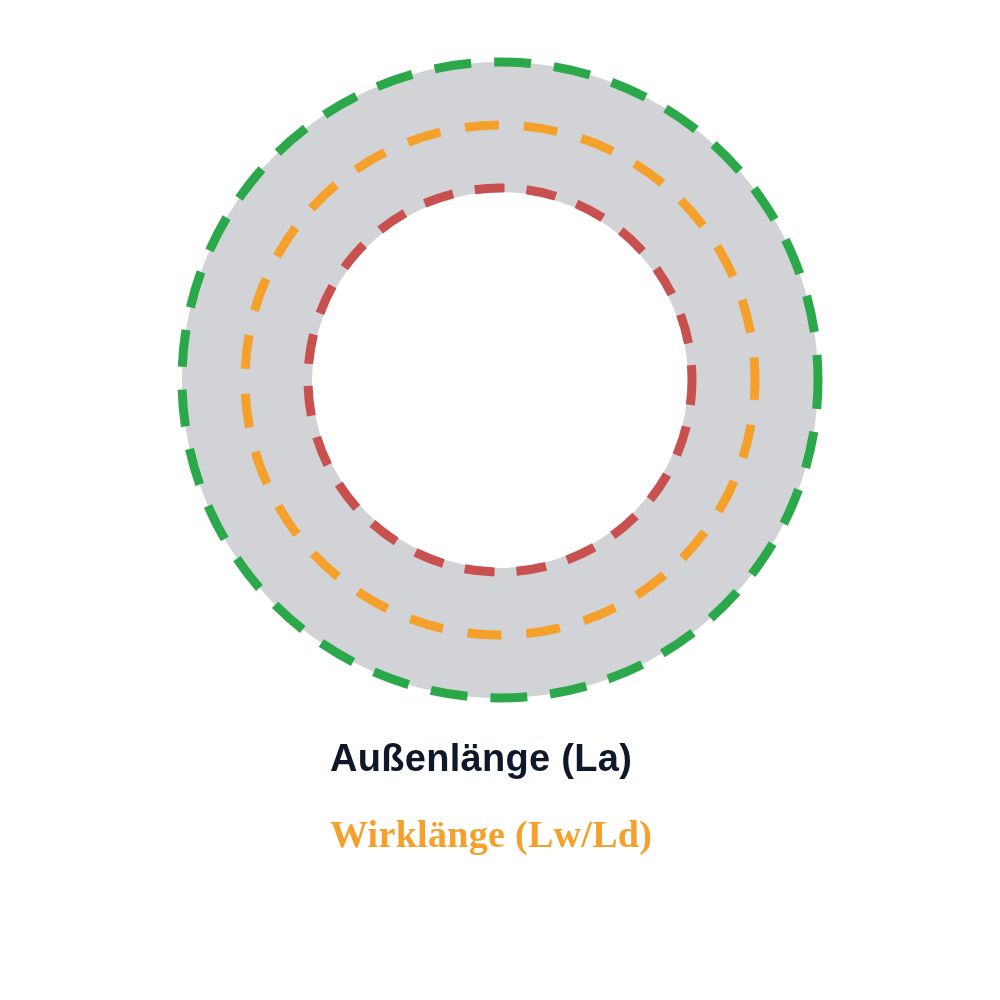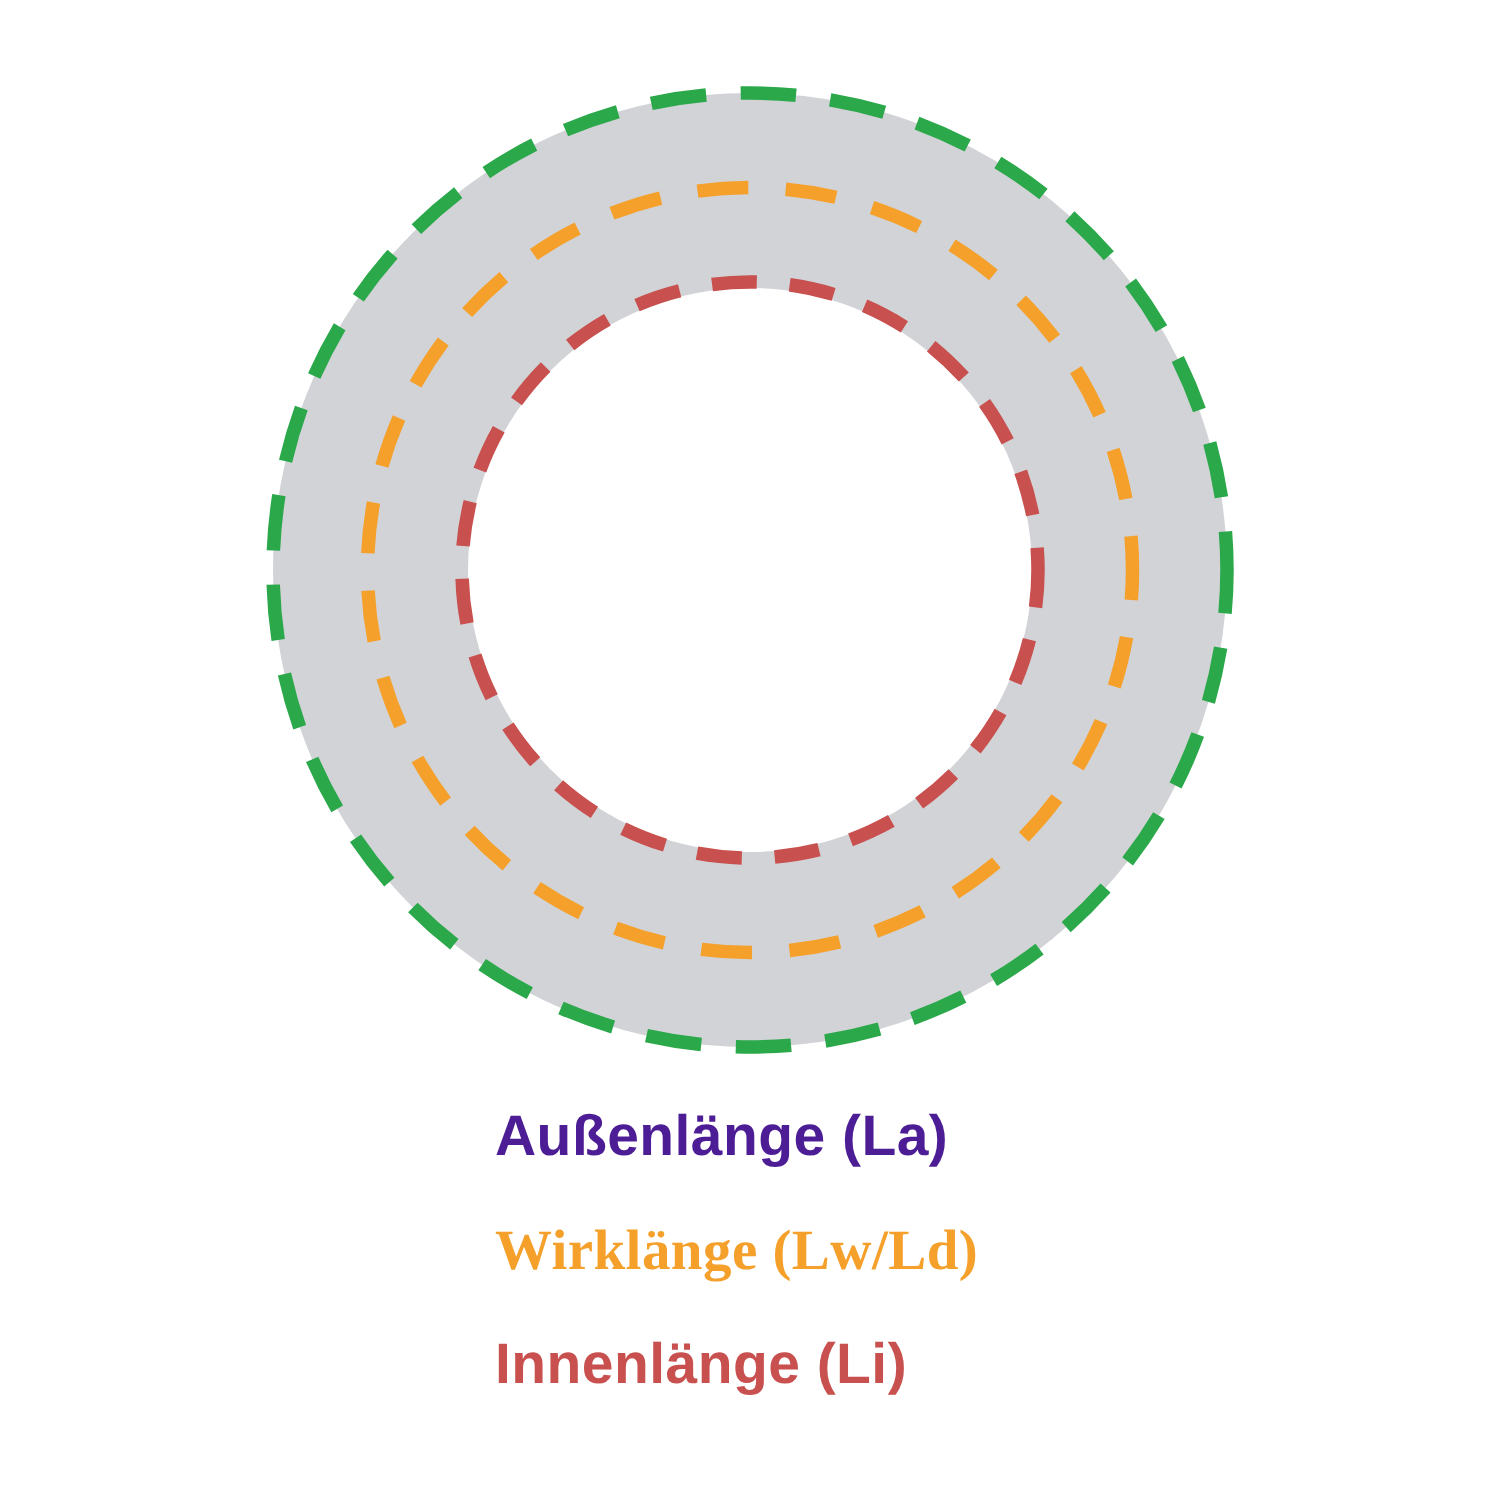--- a/index.html
+++ b/index.html
@@ -53,18 +53,17 @@
     <circle cx="500" cy="380" r="253" fill="none" stroke-width="130" stroke="#d2d3d7"></circle>
 
     <circle cx="500" cy="380" r="318" fill="none" stroke-width="9" stroke-dasharray="37 23" stroke-dashoffset="8" stroke="#2aa84a"></circle>
 
     <circle cx="500" cy="380" r="255" fill="none" stroke-width="9" stroke-dasharray="34 25" stroke-dashoffset="14" stroke="#f5a02b"></circle>
 
     <circle cx="500" cy="380" r="192" fill="none" stroke-width="9" stroke-dasharray="30 22" stroke-dashoffset="5" stroke="#c8504e"></circle>
   </svg>
 
   <div class="legend">
-    <div class="legend-item" style="color: #4c1d95;">Außenlänge (La)</div>
+    <div class="legend-item" style="color: #0f172a;">Außenlänge (La)</div>
     <div class="legend-item" style="color: rgb(245, 160, 43); font-family: Liberation Serif, serif;">Wirklänge (Lw/Ld)</div>
-    <div class="legend-item" style="color: rgb(200, 80, 78);">Innenlänge (Li)</div>
   </div>
 
 </div>
 
 </body></html>

